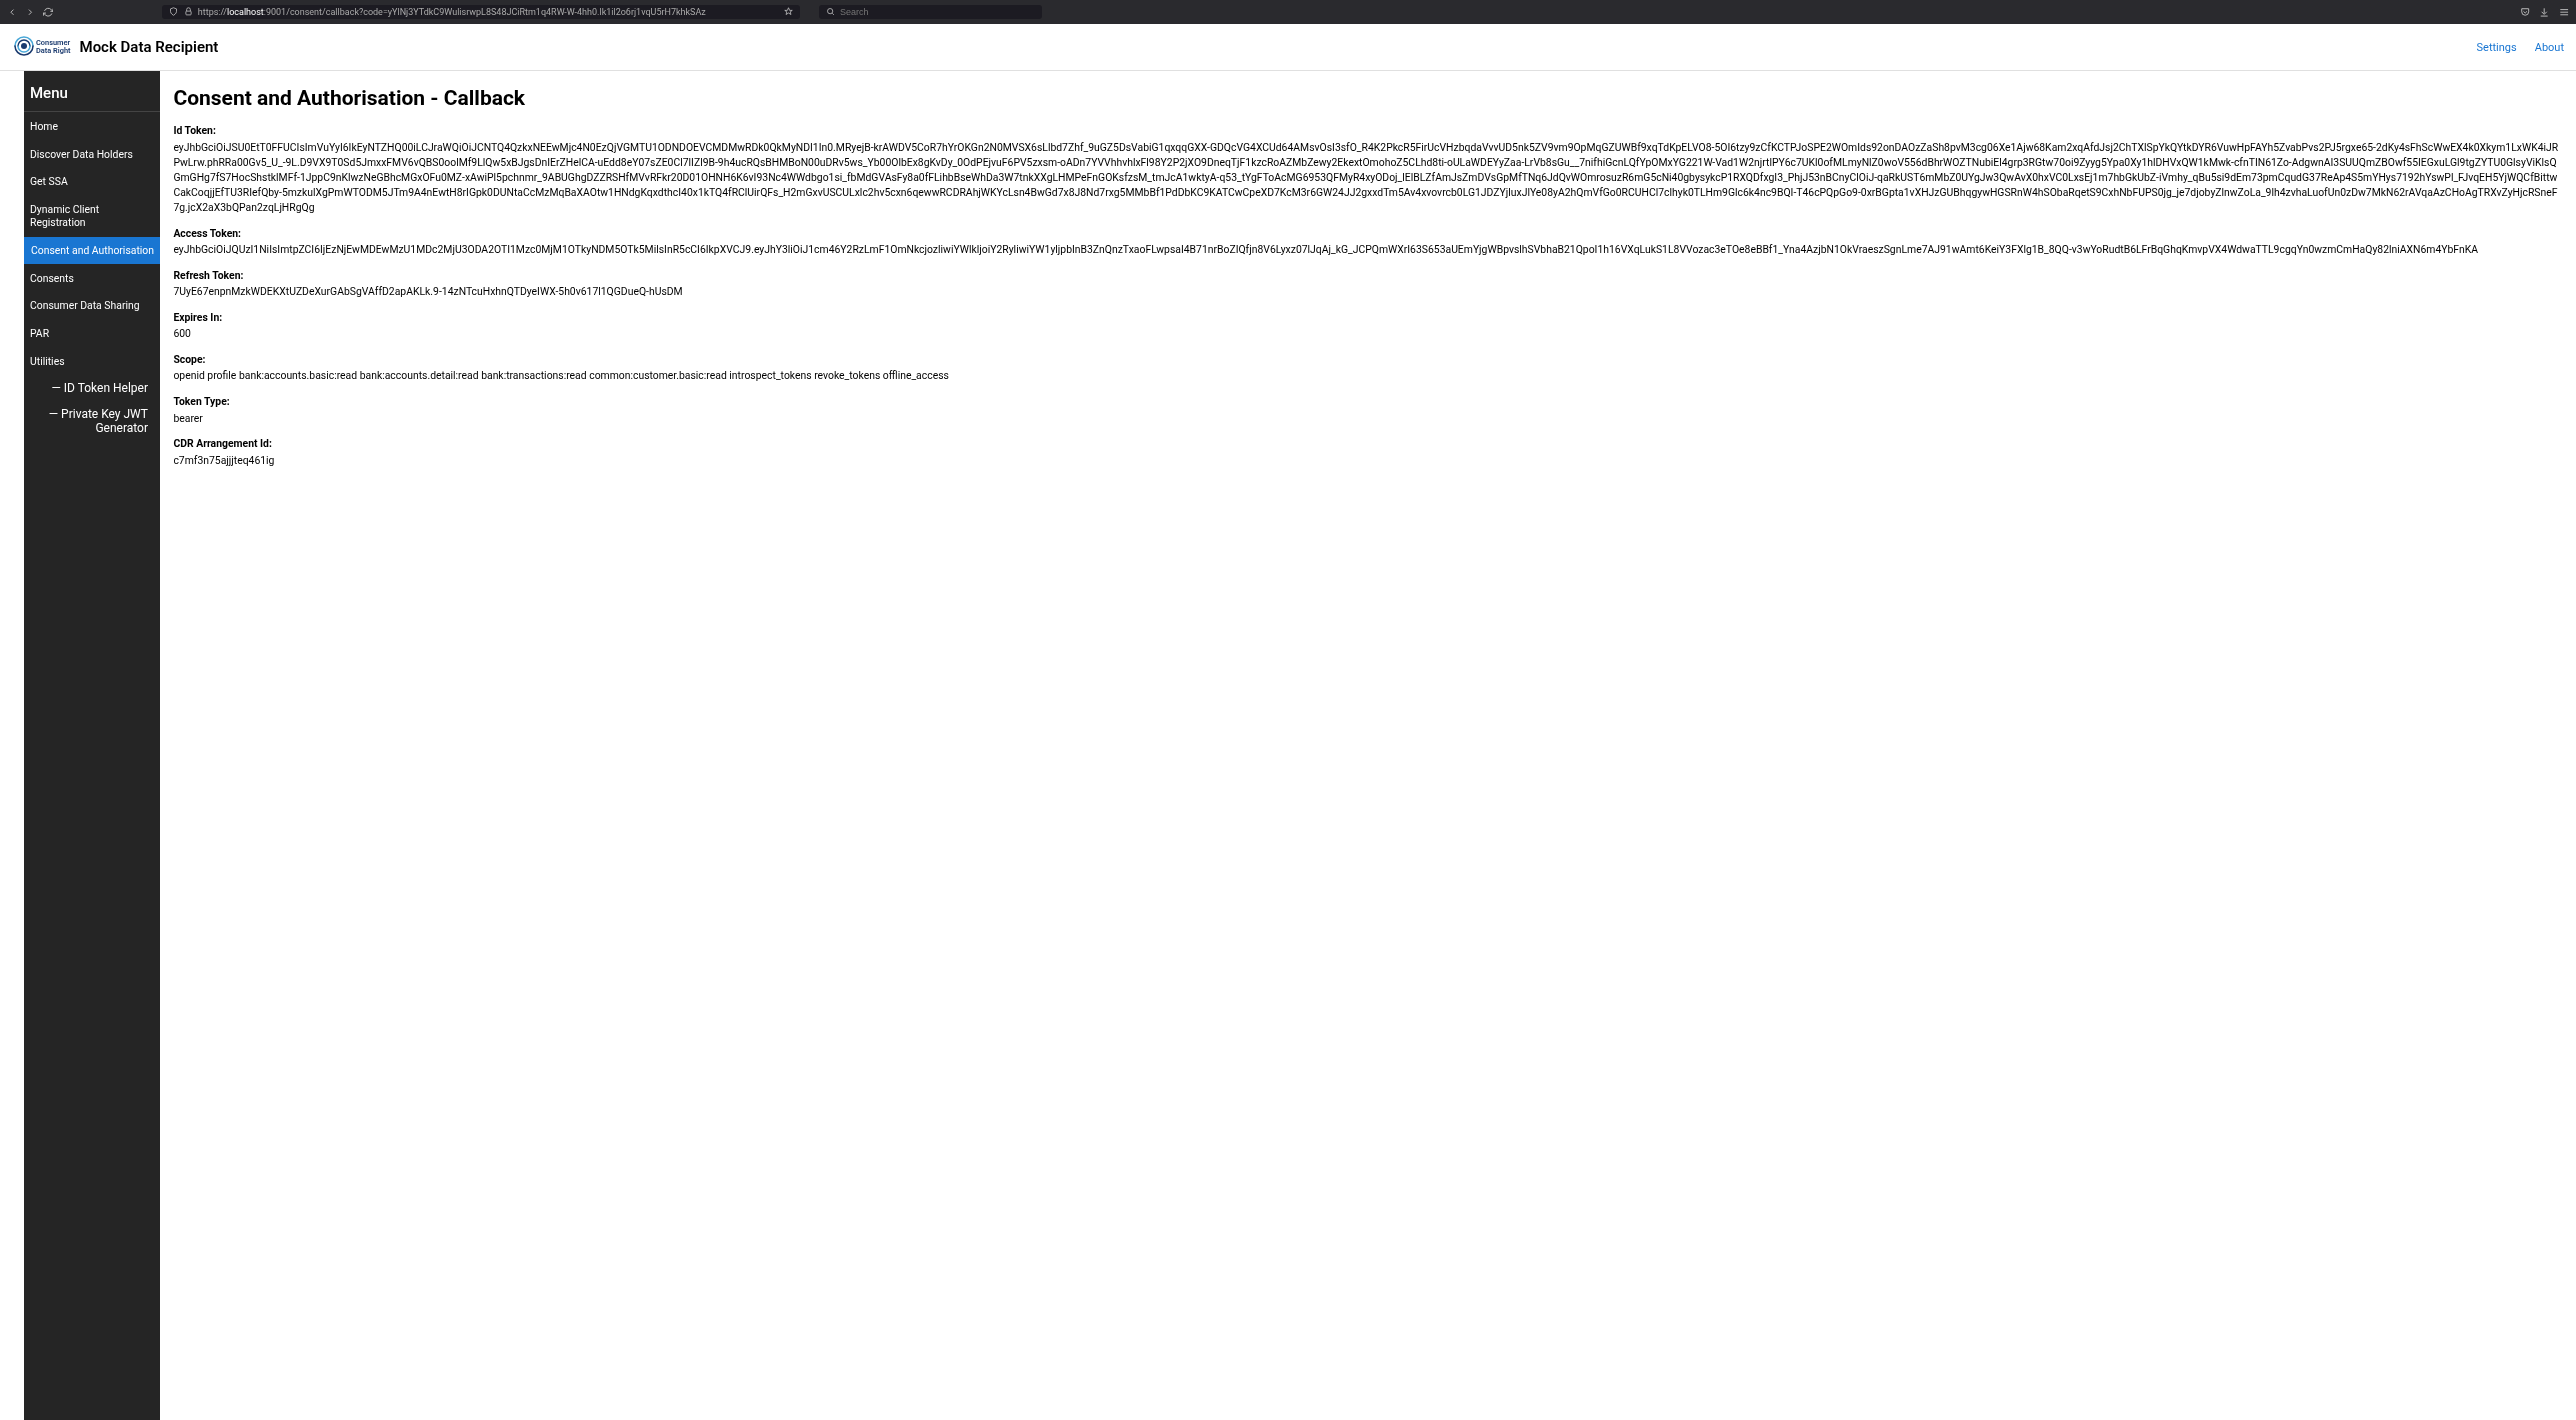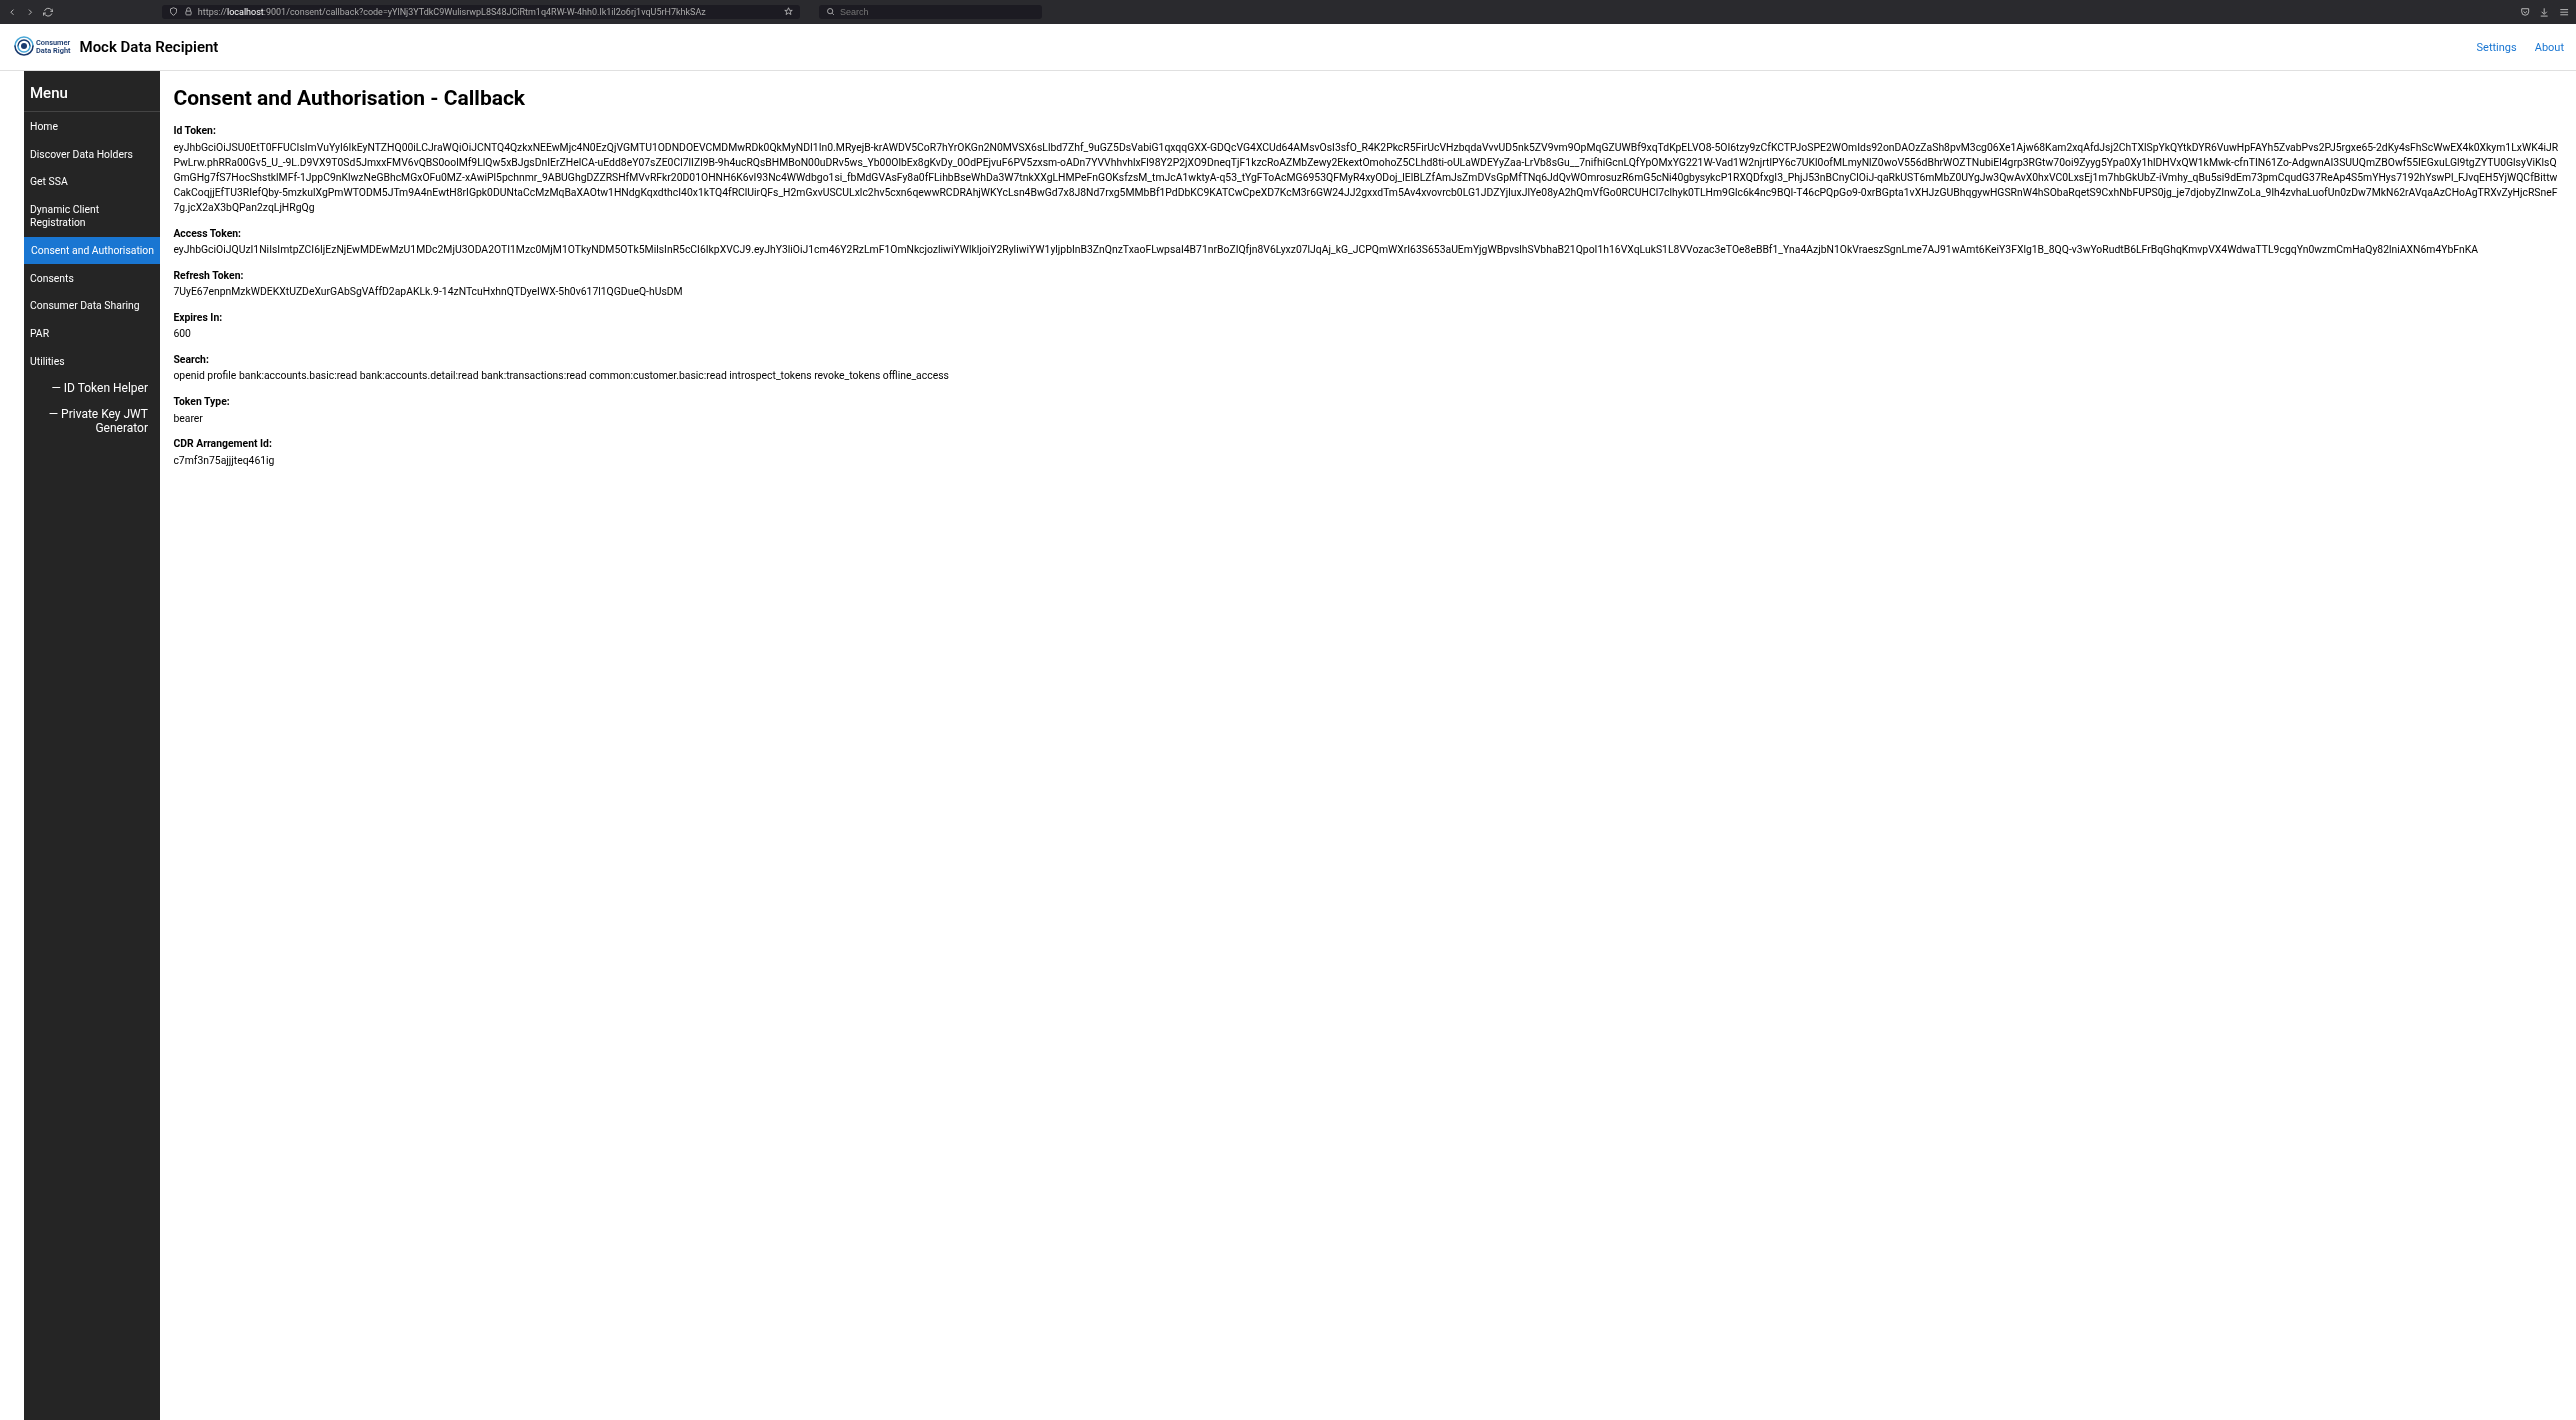--- a/index.html
+++ b/index.html
@@ -329,21 +329,21 @@
         </div>
         <div class="field">
           <span class="field-label">Refresh Token:</span>
           <div class="field-value">7UyE67enpnMzkWDEKXtUZDeXurGAbSgVAffD2apAKLk.9-14zNTcuHxhnQTDyeIWX-5h0v617l1QGDueQ-hUsDM</div>
         </div>
         <div class="field">
           <span class="field-label">Expires In:</span>
           <div class="field-value">600</div>
         </div>
         <div class="field">
-          <span class="field-label">Search:</span>
+          <span class="field-label">Scope:</span>
           <div class="field-value">openid profile bank:accounts.basic:read bank:accounts.detail:read bank:transactions:read common:customer.basic:read introspect_tokens revoke_tokens offline_access</div>
         </div>
         <div class="field">
           <span class="field-label">Token Type:</span>
           <div class="field-value">bearer</div>
         </div>
         <div class="field">
           <span class="field-label">CDR Arrangement Id:</span>
           <div class="field-value">c7mf3n75ajjjteq461ig</div>
         </div>

